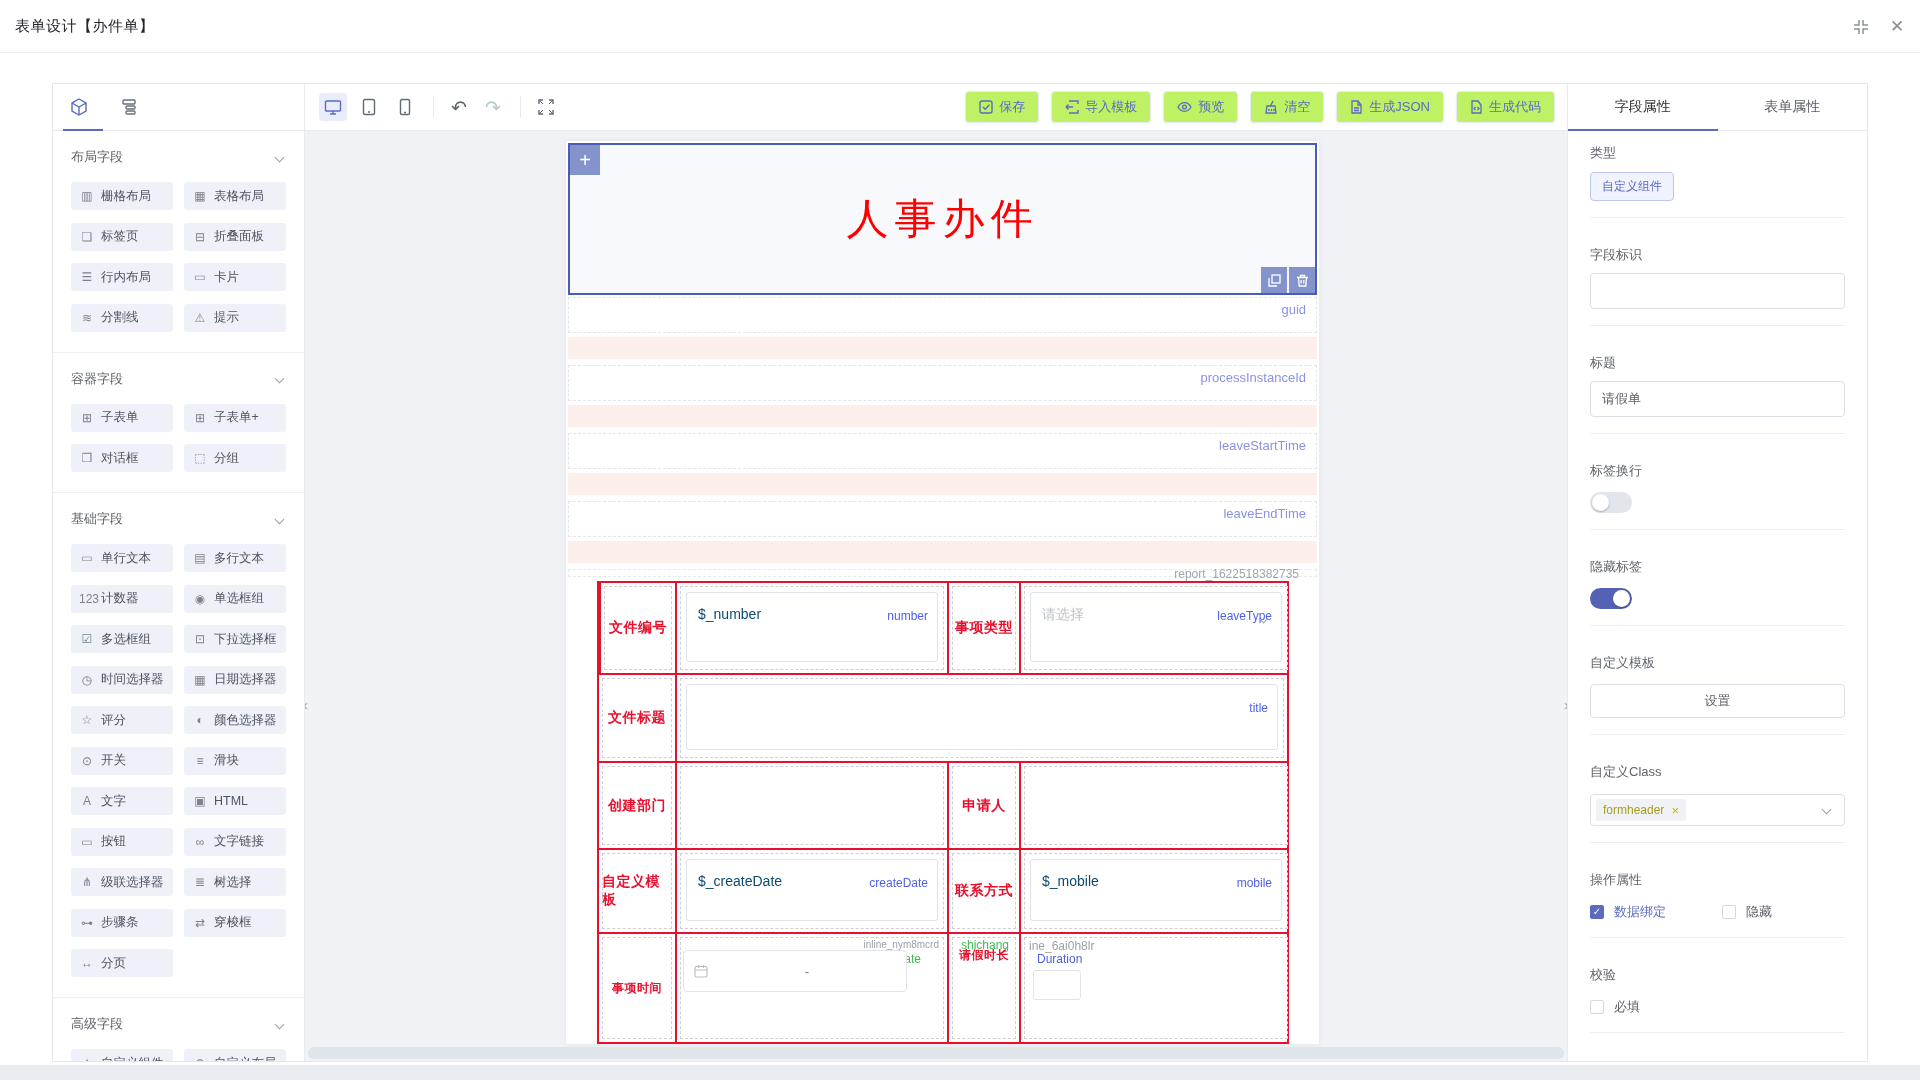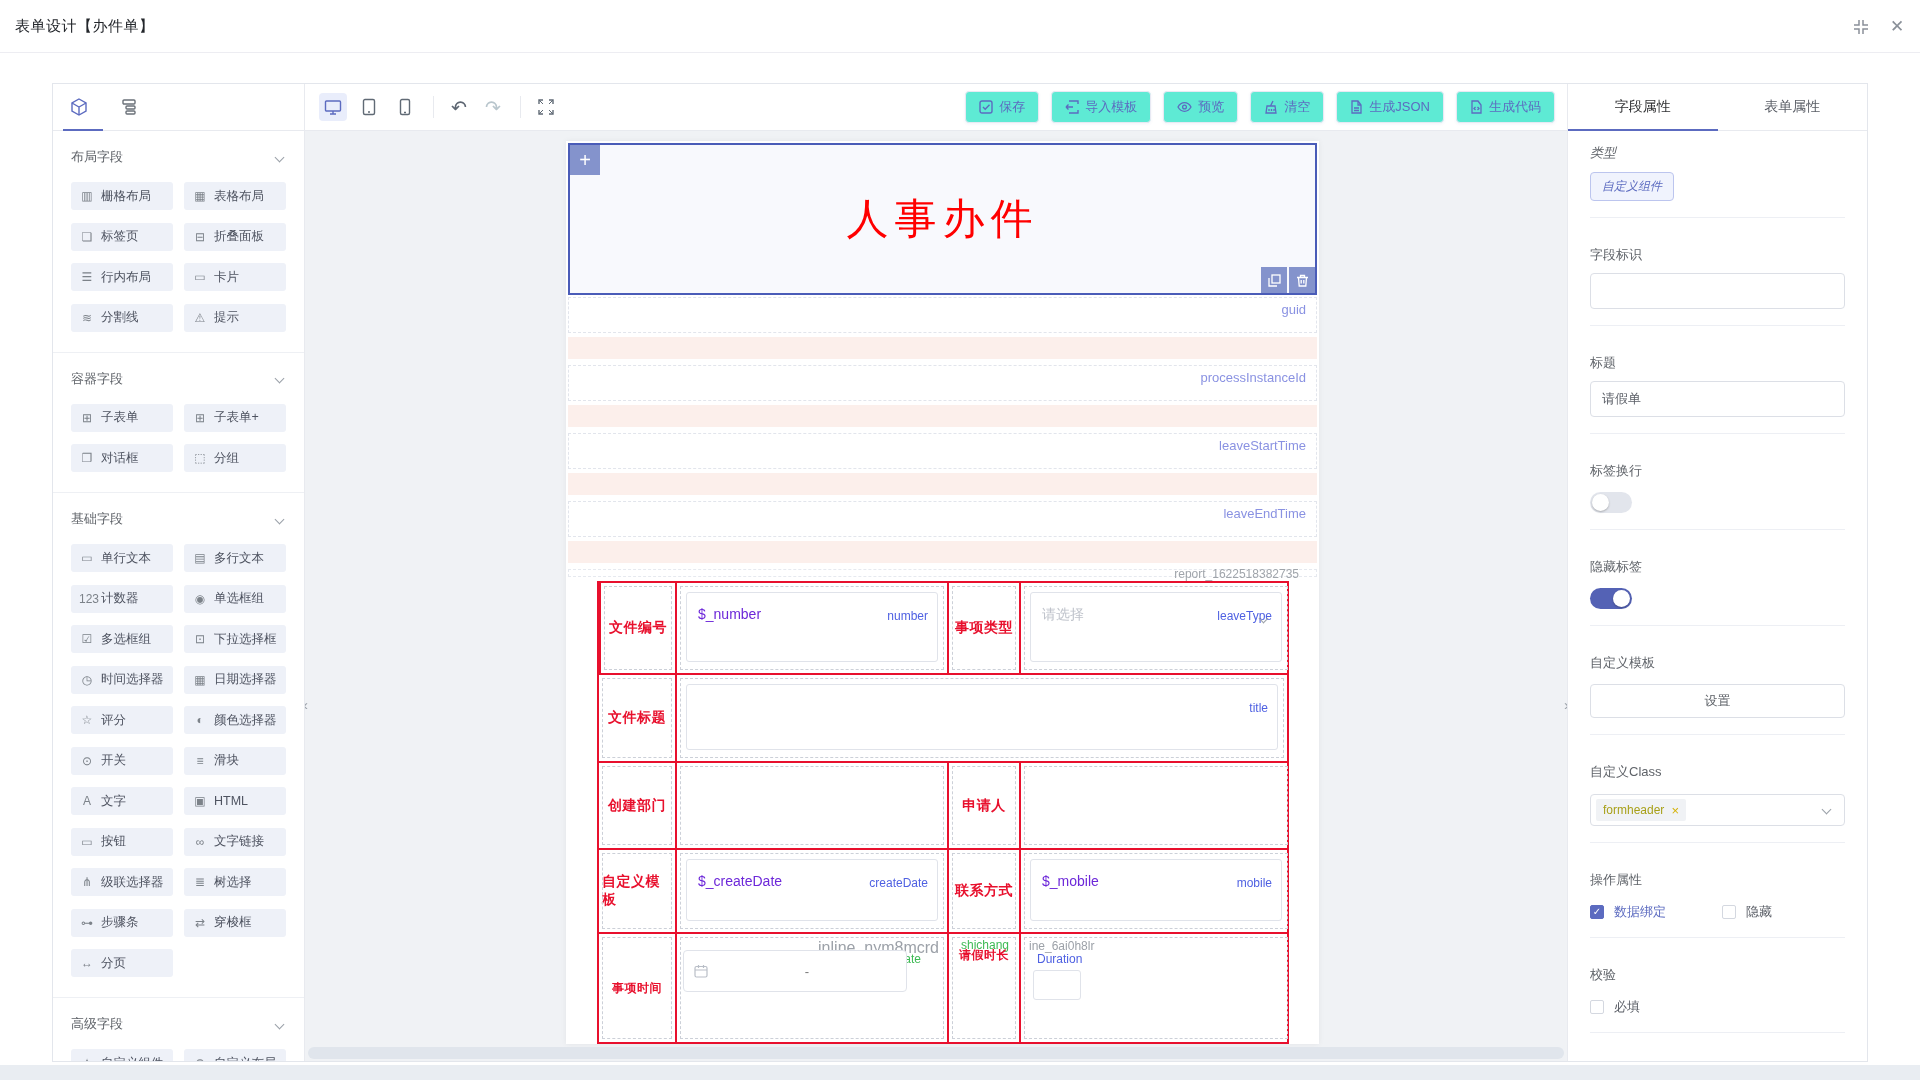--- a/index.html
+++ b/index.html
@@ -33,21 +33,21 @@
   .devbtn { width:28px; height:28px; border-radius:4px; display:flex; align-items:center;
     justify-content:center; margin-right:8px; cursor:pointer; }
   .devbtn.active { background:#e9edfb; }
   .tsep { width:1px; height:22px; background:#e8eaef; margin:0 12px 0 6px; flex:none; }
   .histbtn { width:26px; height:26px; display:flex; align-items:center; justify-content:center;
     font-size:19px; cursor:pointer; margin-right:8px; }
   .undo { color:#5d6672; }
   .redo { color:#b9c6cd; }
   .fsbtn { width:26px; height:26px; display:flex; align-items:center; justify-content:center; cursor:pointer; }
   .spacer { flex:1; }
-  .actbtn { height:32px; border:1px solid #e7e9f3; border-radius:4px; background:#5eead4;
+  .actbtn { height:32px; border:1px solid #e7e9f3; border-radius:4px; background:#bef264;
     display:flex; align-items:center; gap:6px; padding:0 13px; margin-left:12px; cursor:pointer;
     color:#5c6bc0; font-size:13px; box-shadow:0 1px 3px rgba(90,104,192,.08); flex:none; }
   .actbtn svg { flex:none; }
 
   
   .ptabs { width:300px; flex:none; border-left:1px solid #e8eaef; display:flex; position:relative; }
   .ptab { flex:1; display:flex; align-items:center; justify-content:center;
     font-size:14px; color:#303133; cursor:pointer; }
   .ptab.inactive { color:#5a5e66; }
   .ptabs .ind { position:absolute; left:0; bottom:-1px; width:150px; height:2px; background:#5c6bc0; }
@@ -99,46 +99,46 @@
   .trow { display:grid; grid-template-columns:76px 272px 72px 272px; border-top:2px solid #e8102d; }
   .trow:first-child { border-top:none; }
   .trow.two { grid-template-columns:76px 1fr; }
   .tcell { border-left:2px solid #e8102d; position:relative; padding:3px; }
   .tcell:first-child { border-left:none; }
   .dash { position:absolute; inset:3px; border:1px dashed #ccd0d8; pointer-events:none; }
   .lblcell { display:flex; align-items:center; justify-content:center; }
   .rlbl { color:#e8102d; font-size:14px; font-weight:bold; letter-spacing:.5px; }
   .fbox { position:absolute; left:9px; right:9px; top:9px; bottom:11px; border:1px solid #e0e3ea;
     border-radius:3px; background:#fff; }
-  .fbox .val { position:absolute; left:11px; top:13px; font-size:14px; color:#6d28d9; }
+  .fbox .val { position:absolute; left:11px; top:13px; font-size:14px; color:#0c4a6e; }
   .fbox .ph { color:#bfc3cb; }
   .fbox .tag { position:absolute; right:9px; top:16px; font-size:12px; color:#4f61e2; }
   .fbox .selchev { position:absolute; right:11px; top:22px; }
   .r1 { height:90px; } .r2 { height:88px; } .r3 { height:87px; } .r4 { height:84px; } .r5 { height:110px; }
   .report-id { position:absolute; right:-12px; top:-16px; font-size:12px; color:#a0a5ab;margin-left:16px; }
 
   
   .smalllbl { font-size:12px; }
   .dcell .drange { position:absolute; left:6px; top:16px; width:224px; height:42px;
     border:1px solid #e0e3ea; border-radius:4px; background:#fff; display:flex; align-items:center; }
   .drange .cal { margin-left:10px; }
   .drange .dash-sep { flex:1; text-align:center; color:#777; font-size:13px; }
-  .dcell .gid { position:absolute; right:8px; top:5px; font-size:16px; color:#9ca1a8; }
+  .dcell .gid { position:absolute; right:8px; top:5px; font-size:10px; color:#9ca1a8; }
   .dcell .gtag { position:absolute; right:26px; top:18px; font-size:12px; color:#3eba54; }
   .qcell .green-over { position:absolute; left:12px; top:4px; font-size:12px; color:#3eba54; }
   .qcell .rtext { position:absolute; left:0; right:0; top:13px; text-align:center; }
   .durcell .gid2 { position:absolute; left:8px; top:5px; font-size:12px; color:#9ca1a8; }
   .durcell .btag { position:absolute; left:16px; top:18px; font-size:12px; color:#4f61e2; }
   .durcell .minibox { position:absolute; left:12px; top:36px; width:48px; height:30px;
     border:1px solid #e0e3ea; border-radius:3px; background:#fff; }
 
   
   .panel { width:300px; flex:none; border-left:1px solid #e8eaef; overflow:hidden; padding:0 22px; background:#fff; }
   .pgroup { padding:28px 0 16px; border-bottom:1px solid #edeff4; }
-  .pgroup.first { padding-top:13px;font-style:italic; }
+  .pgroup.first { padding-top:13px; }
   .plabel { font-size:13px; color:#5f6369; }
   .ptag { display:inline-block; margin-top:10px; padding:5px 11px; border:1px solid #bcc5ee;
     border-radius:4px; background:#f0f3fd; color:#5c6bc0; font-size:12px; cursor:default; }
   .pinput { margin-top:9px; width:100%; height:36px; border:1px solid #dcdfe6; border-radius:4px;
     padding:0 11px; font-size:13px; color:#5a5e66; outline:none; background:#fff;
     font-family:"Liberation Sans", sans-serif; }
   .switch { margin-top:12px; width:42px; height:21px; border-radius:11px; background:#e2e5ec;
     position:relative; cursor:pointer; }
   .switch::after { content:""; position:absolute; width:17px; height:17px; border-radius:50%;
     background:#fff; top:2px; left:2px; box-shadow:0 1px 2px rgba(0,0,0,.25); }

